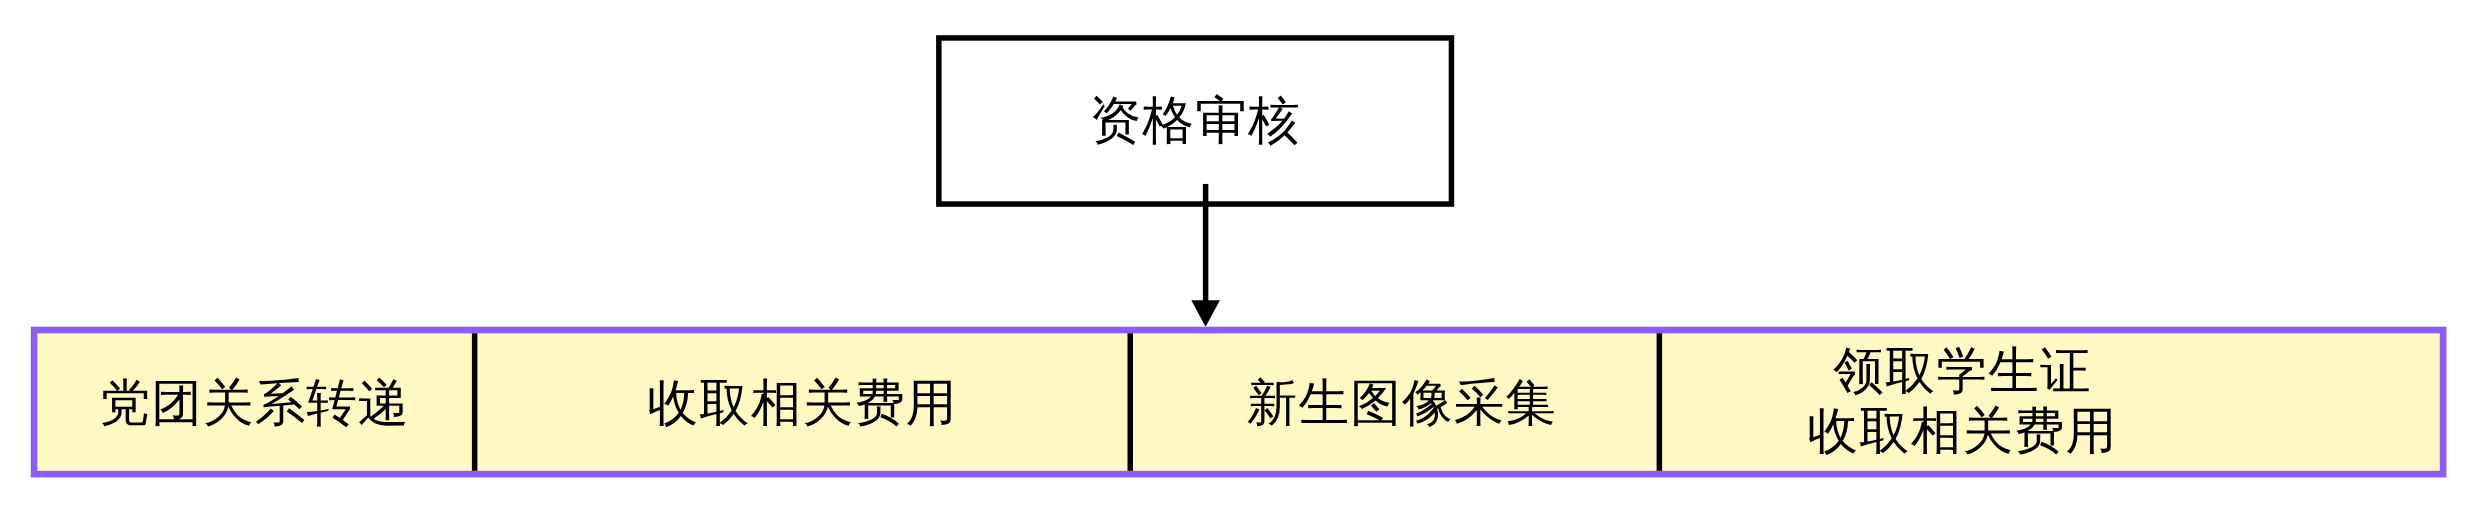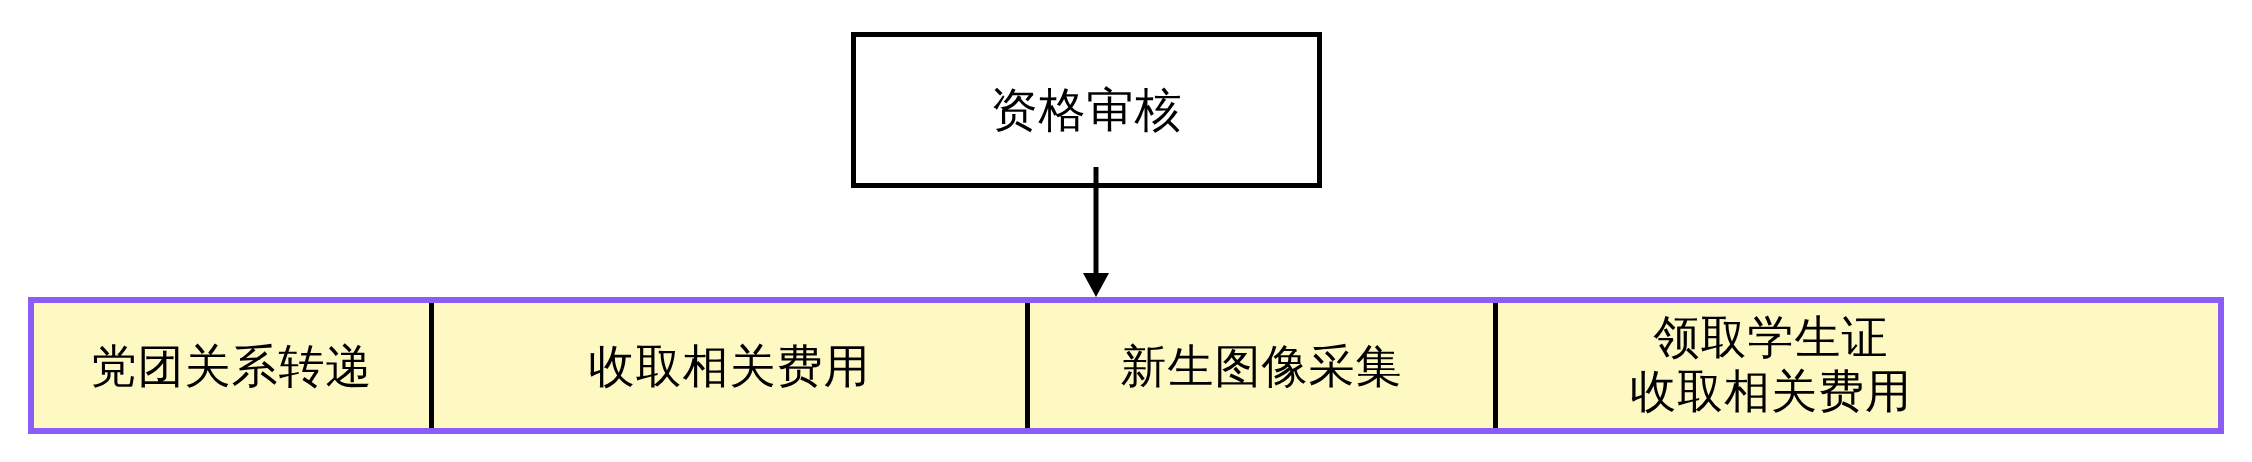--- a/index.html
+++ b/index.html
@@ -100,21 +100,21 @@
   }
   .cell-label.two-line {
     line-height: 1.0;
     transform: translateY(-2px);
   }
 
   
   #cell-0 { width: 400px; }
   #cell-1 { width: 400px; }
   #cell-2 { width: 596px; }
-  #cell-3 { width: 468px; }
+  #cell-3 { width: 468px; margin-left: 13px; }
   #cell-4 { width: 414px; justify-content: flex-end; }
 </style>
 </head>
 <body>
 
 <div id="diagram-canvas">
 
   <div class="node-box" id="top-node">
     <span class="node-label">资格审核</span>
   </div>

